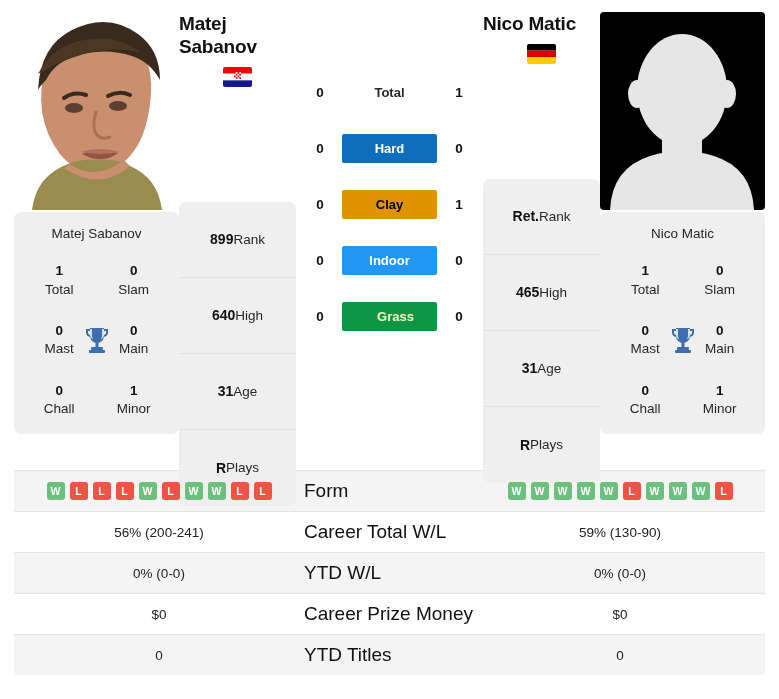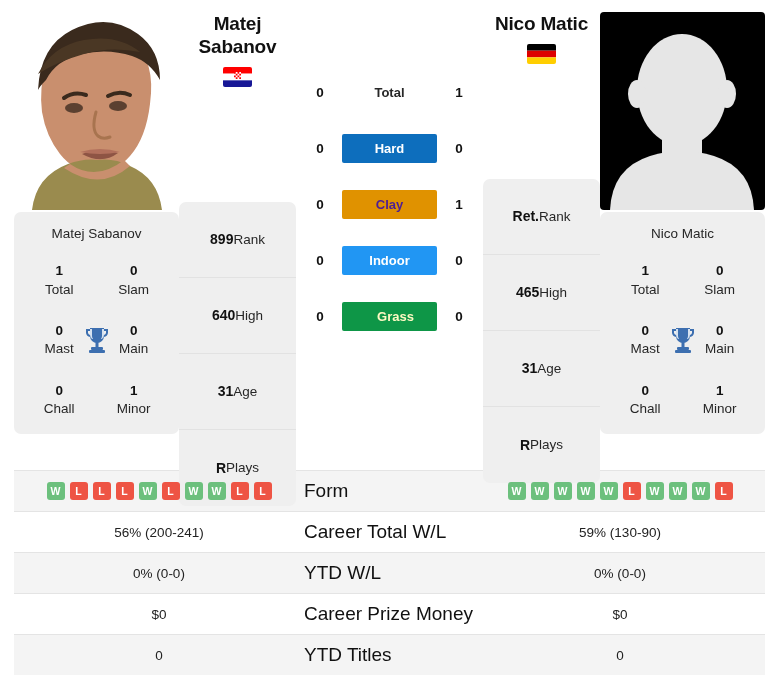--- a/index.html
+++ b/index.html
@@ -128,21 +128,21 @@
     border-radius: 2px;
   }
   .sbadge.plain {
     color: #272727;
     background: transparent;
     font-weight: bold;
     font-size: 13px;
   }
 
   
-  .phead { text-align: center; width: 165px; }
+  .phead { width: 165px; }
   .pname {
     font-size: 19px;
     font-weight: bold;
     color: #111;
     line-height: 1.22;
     letter-spacing: -0.2px;
   }
   .flag {
     margin: 9px auto 0 auto;
     width: 29px;
@@ -320,21 +320,21 @@
         <div class="sbadge plain">Total</div>
         <div class="sscore">1</div>
       </div>
       <div class="srow">
         <div class="sscore">0</div>
         <div class="sbadge" style="background: rgb(13, 110, 189); color: rgb(255, 255, 255);">Hard</div>
         <div class="sscore">0</div>
       </div>
       <div class="srow">
         <div class="sscore">0</div>
-        <div class="sbadge" style="background: rgb(224, 146, 0); color: #4c1d95;">Clay</div>
+        <div class="sbadge" style="background: rgb(224, 146, 0); color: #000000;">Clay</div>
         <div class="sscore">1</div>
       </div>
       <div class="srow">
         <div class="sscore">0</div>
         <div class="sbadge" style="background: rgb(33, 150, 243); color: rgb(255, 255, 255);">Indoor</div>
         <div class="sscore">0</div>
       </div>
       <div class="srow">
         <div class="sscore">0</div>
         <div class="sbadge" style="background: rgb(14, 150, 71); color: #fef9c3; padding-left: 12px;">Grass</div>

